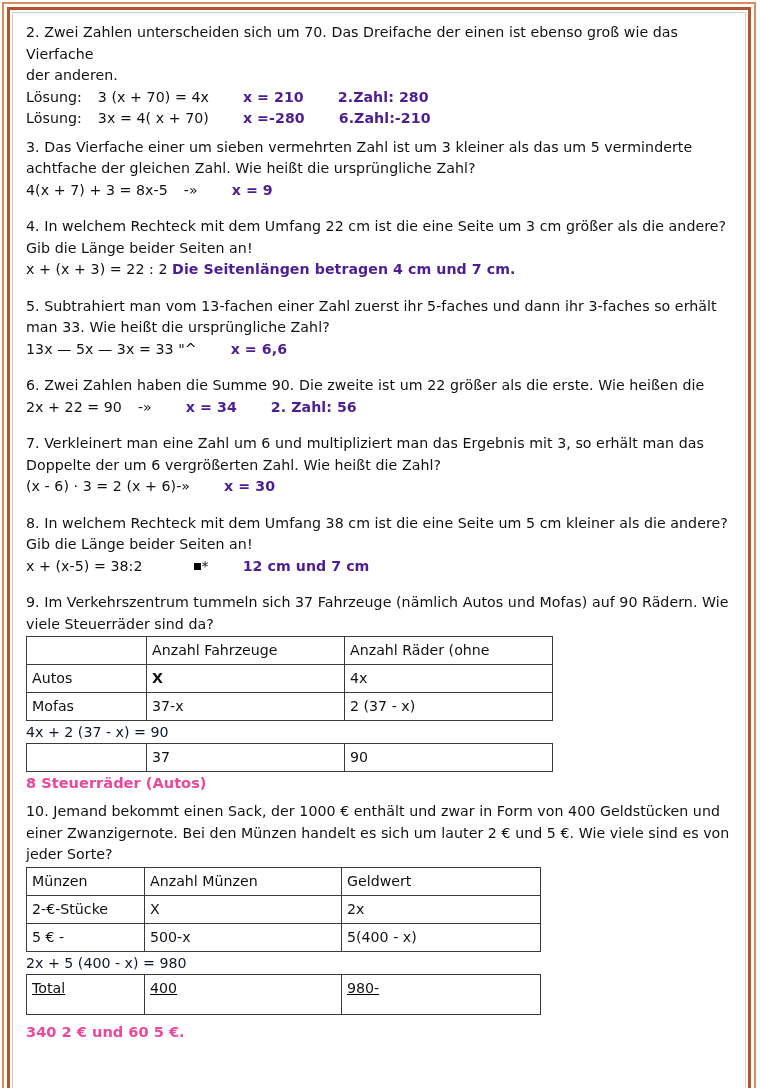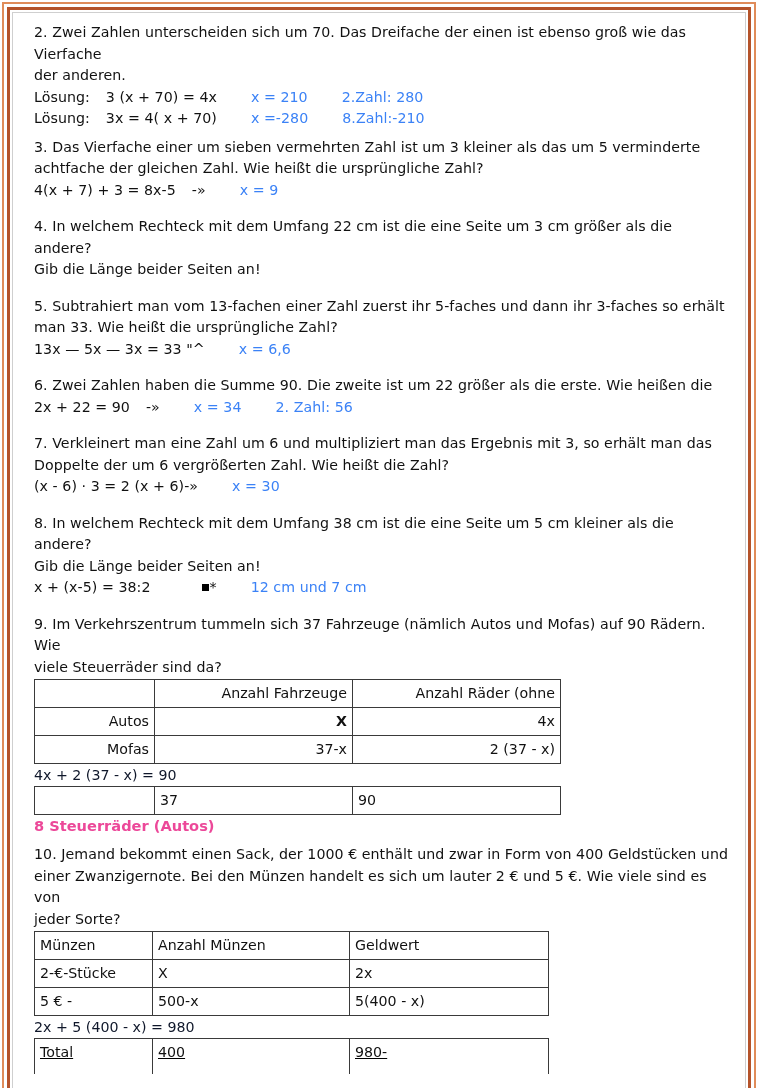--- a/index.html
+++ b/index.html
@@ -63,39 +63,39 @@
     top: 14px;
     width: 730px;
     height: 1060px;
     box-sizing: border-box;
     padding: 8px 10px 0 8px;
     background: #ffffff;
     overflow: hidden;
   }
 
   .block {
-    margin: 0 0 15px 12px;
+    margin: 0 0 15px 4px;
   }
   .block.tight {
     margin-bottom: 7px;
   }
 
   p.line {
     margin: 0;
     padding: 0;
     font-size: 14.2px;
     line-height: 21.5px;
     color: #111111;
     white-space: pre-wrap;
     letter-spacing: 0.05px;
   }
 
   .red {
-    color: #3b82f6;
-    font-weight: normal;
+    color: #4c1d95;
+    font-weight: bold;
   }
   .redline {
     color: #ec4899;
     font-weight: bold;
     font-size: 14.6px;
     line-height: 22px;
     margin: 0;
   }
   .sym {
     font-family: "DejaVu Sans", sans-serif;
@@ -120,21 +120,21 @@
   }
   table.grid td {
     border: 1px solid #3a3a3a;
     font-size: 14.2px;
     line-height: 18px;
     color: #111111;
     padding: 4px 5px 5px 5px;
     height: 16px;
     vertical-align: top;
   }
-  table.t9  { width: 526px; text-align: right; }
+  table.t9  { width: 526px; }
   table.t9b { width: 526px; padding-left: 30px; }
   table.t10 { width: 514px; }
   table.t10b{ width: 514px; text-decoration: underline; }
 
   .eqline {
     margin: 1px 0 1px 0;
     font-size: 14.2px;
     line-height: 20px;
     color: #0f172a;
   }
@@ -148,32 +148,33 @@
   <div class="frame-outer"></div>
   <div class="frame-inner"></div>
   <div class="frame-hair"></div>
 
   <div id="sheet">
 
     <div class="block tight">
       <p class="line">2. Zwei Zahlen unterscheiden sich um 70. Das Dreifache der einen ist ebenso groß wie das Vierfache</p>
       <p class="line">der anderen.</p>
       <p class="line"><span>Lösung:</span><span class="gapsm"></span><span>3 (x + 70) = 4x</span><span class="gapmd"></span><span class="red">x = 210</span><span class="gapmd"></span><span class="red">2.Zahl: 280</span></p>
-      <p class="line"><span>Lösung:</span><span class="gapsm"></span><span>3x = 4( x + 70)</span><span class="gapmd"></span><span class="red">x =-280</span><span class="gapmd"></span><span class="red">8.Zahl:-210</span></p>
+      <p class="line"><span>Lösung:</span><span class="gapsm"></span><span>3x = 4( x + 70)</span><span class="gapmd"></span><span class="red">x =-280</span><span class="gapmd"></span><span class="red">6.Zahl:-210</span></p>
     </div>
 
     <div class="block">
       <p class="line">3. Das Vierfache einer um sieben vermehrten Zahl ist um 3 kleiner als das um 5 verminderte</p>
       <p class="line">achtfache der gleichen Zahl. Wie heißt die ursprüngliche Zahl?</p>
       <p class="line"><span>4(x + 7) + 3 = 8x-5</span><span class="gapsm"></span><span class="sym">-»</span><span class="gapmd"></span><span class="red">x = 9</span></p>
     </div>
 
     <div class="block">
       <p class="line">4. In welchem Rechteck mit dem Umfang 22 cm ist die eine Seite um 3 cm größer als die andere?</p>
       <p class="line">Gib die Länge beider Seiten an!</p>
+      <p class="line"><span>x + (x + 3) = 22 : 2</span> <span class="red">Die Seitenlängen betragen 4 cm und 7 cm.</span></p>
     </div>
 
     <div class="block">
       <p class="line">5. Subtrahiert man vom 13-fachen einer Zahl zuerst ihr 5-faches und dann ihr 3-faches so erhält</p>
       <p class="line">man 33. Wie heißt die ursprüngliche Zahl?</p>
       <p class="line"><span>13x — 5x — 3x = 33</span> <span class="sym">"^</span><span class="gapmd"></span><span class="red">x = 6,6</span></p>
     </div>
 
     <div class="block">
       <p class="line">6. Zwei Zahlen haben die Summe 90. Die zweite ist um 22 größer als die erste. Wie heißen die</p>

